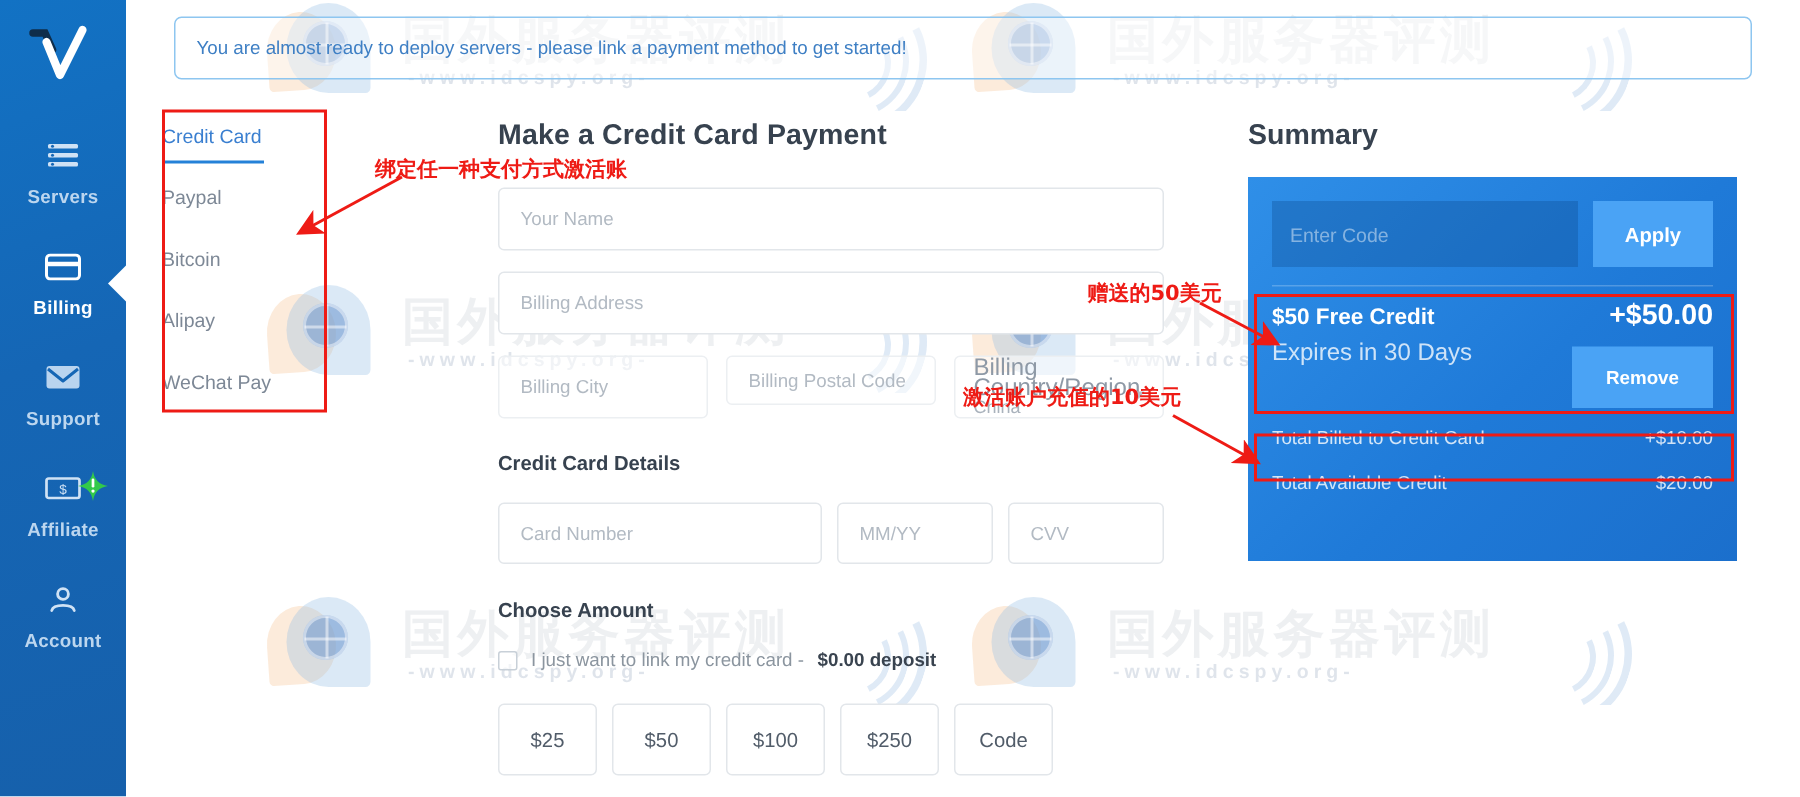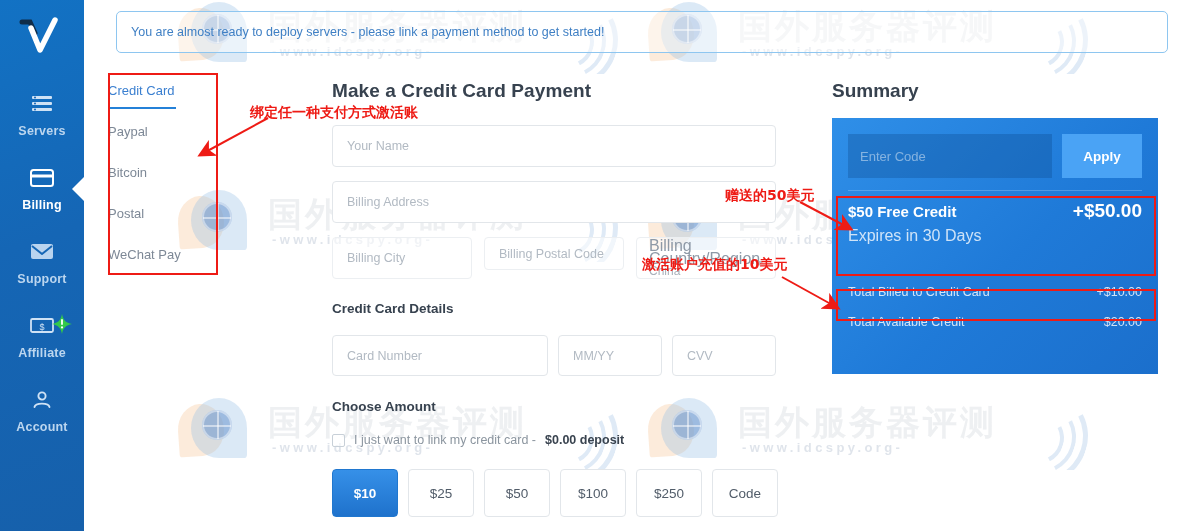--- a/index.html
+++ b/index.html
@@ -397,21 +397,21 @@
       <div class="method active">
         <span>Credit Card</span>
       </div>
       <div class="method">
         <span>Paypal</span>
       </div>
       <div class="method">
         <span>Bitcoin</span>
       </div>
       <div class="method">
-        <span>Postal</span>
+        <span>Alipay</span>
       </div>
       <div class="method">
         <span>WeChat Pay</span>
       </div>
     </div>
 
     <div class="pay-title">Make a Credit Card Payment</div>
 
     <div class="field f-name">
       <span>Your Name</span>
@@ -444,23 +444,20 @@
 
     <div class="section-title s-amt">Choose Amount</div>
 
     <div class="linkrow">
       <span class="cb"></span>
       <span>I just want to link my credit card - </span>
       <b>$0.00 deposit</b>
     </div>
 
     <div class="amounts">
-      <div class="amt sel">
-          <span>$10</span>
-        </div>
       <div class="amt">
           <span>$25</span>
         </div>
       <div class="amt">
           <span>$50</span>
         </div>
       <div class="amt">
           <span>$100</span>
         </div>
       <div class="amt">
@@ -484,20 +481,23 @@
       </div>
 
       <div class="divider"></div>
 
       <div class="credit-block">
         <div class="credit-top">
           <span class="credit-name">$50 Free Credit</span>
           <span class="credit-amt">+$50.00</span>
         </div>
         <div class="credit-sub">Expires in 30 Days</div>
+        <div class="remove-btn">
+          <span>Remove</span>
+        </div>
       </div>
 
       <div class="sum-row r1">
         <span>Total Billed to Credit Card</span>
         <span>+$10.00</span>
       </div>
       <div class="sum-row">
         <span>Total Available Credit</span>
         <span>$20.00</span>
       </div>

